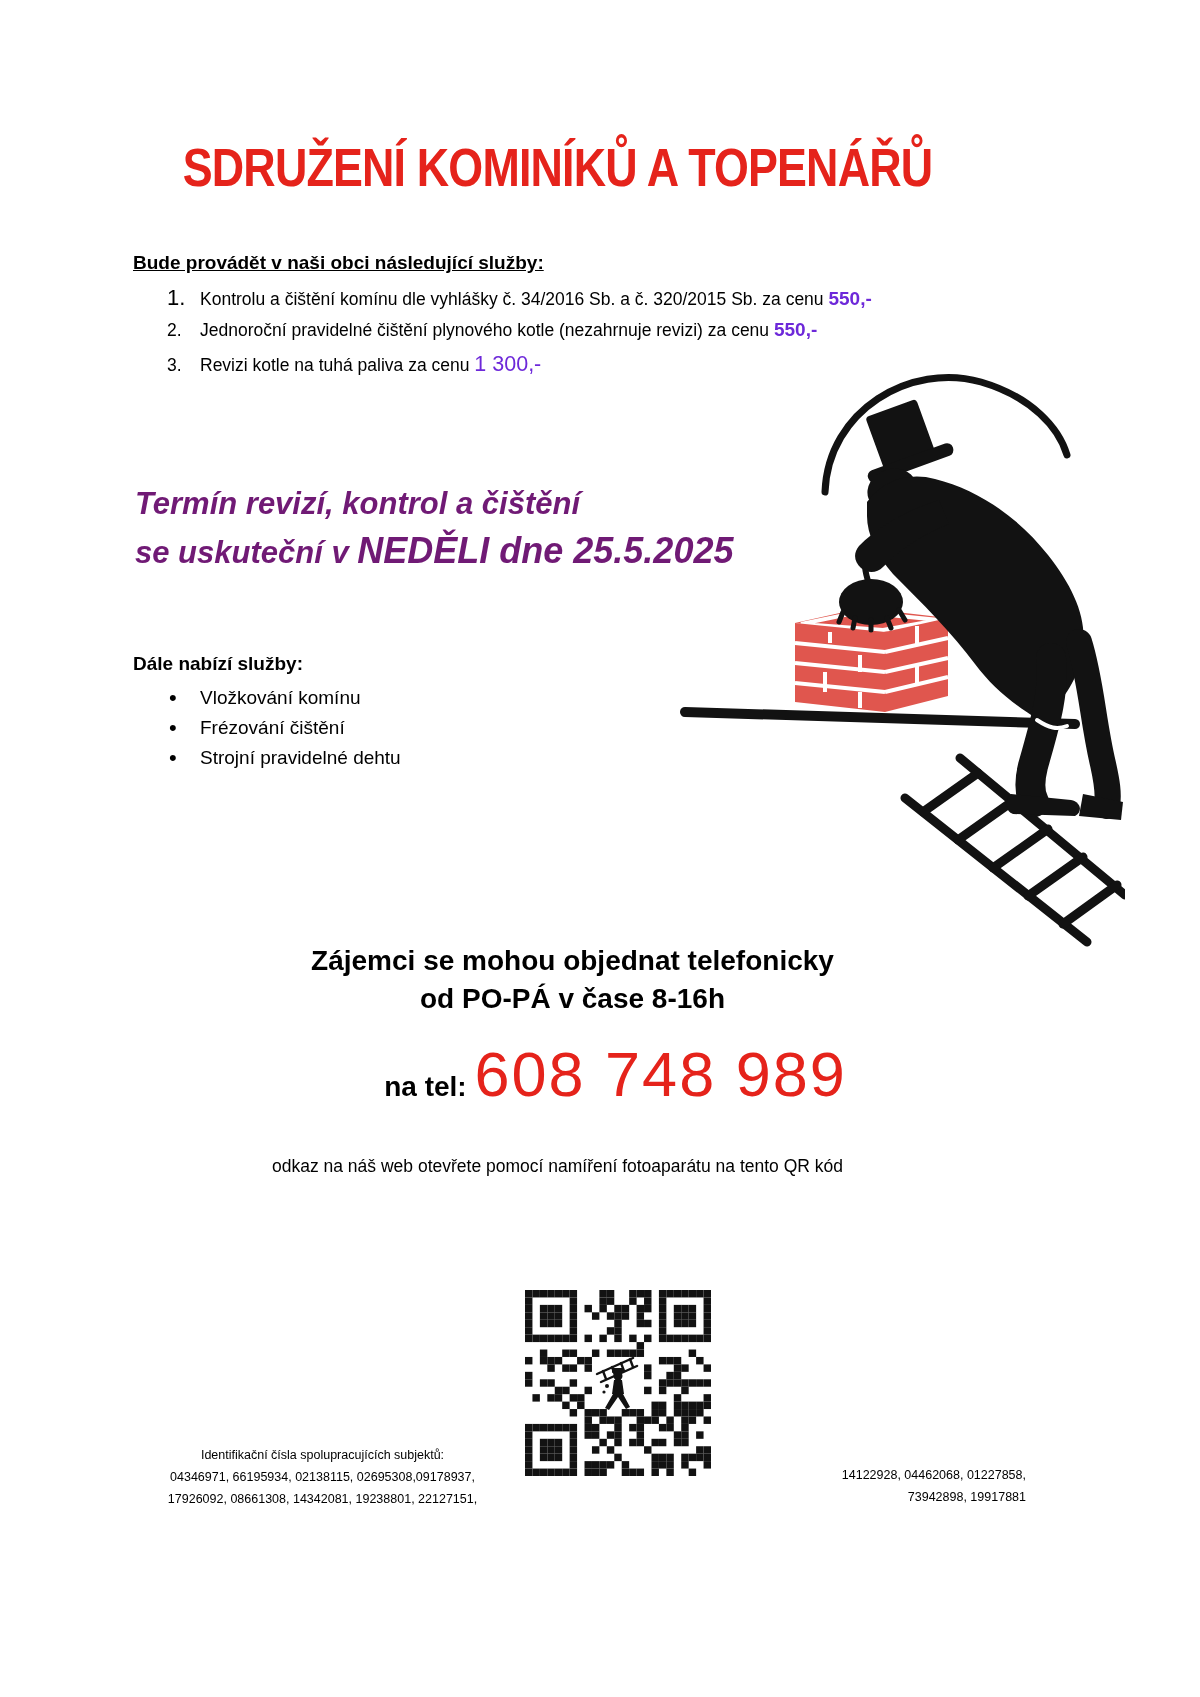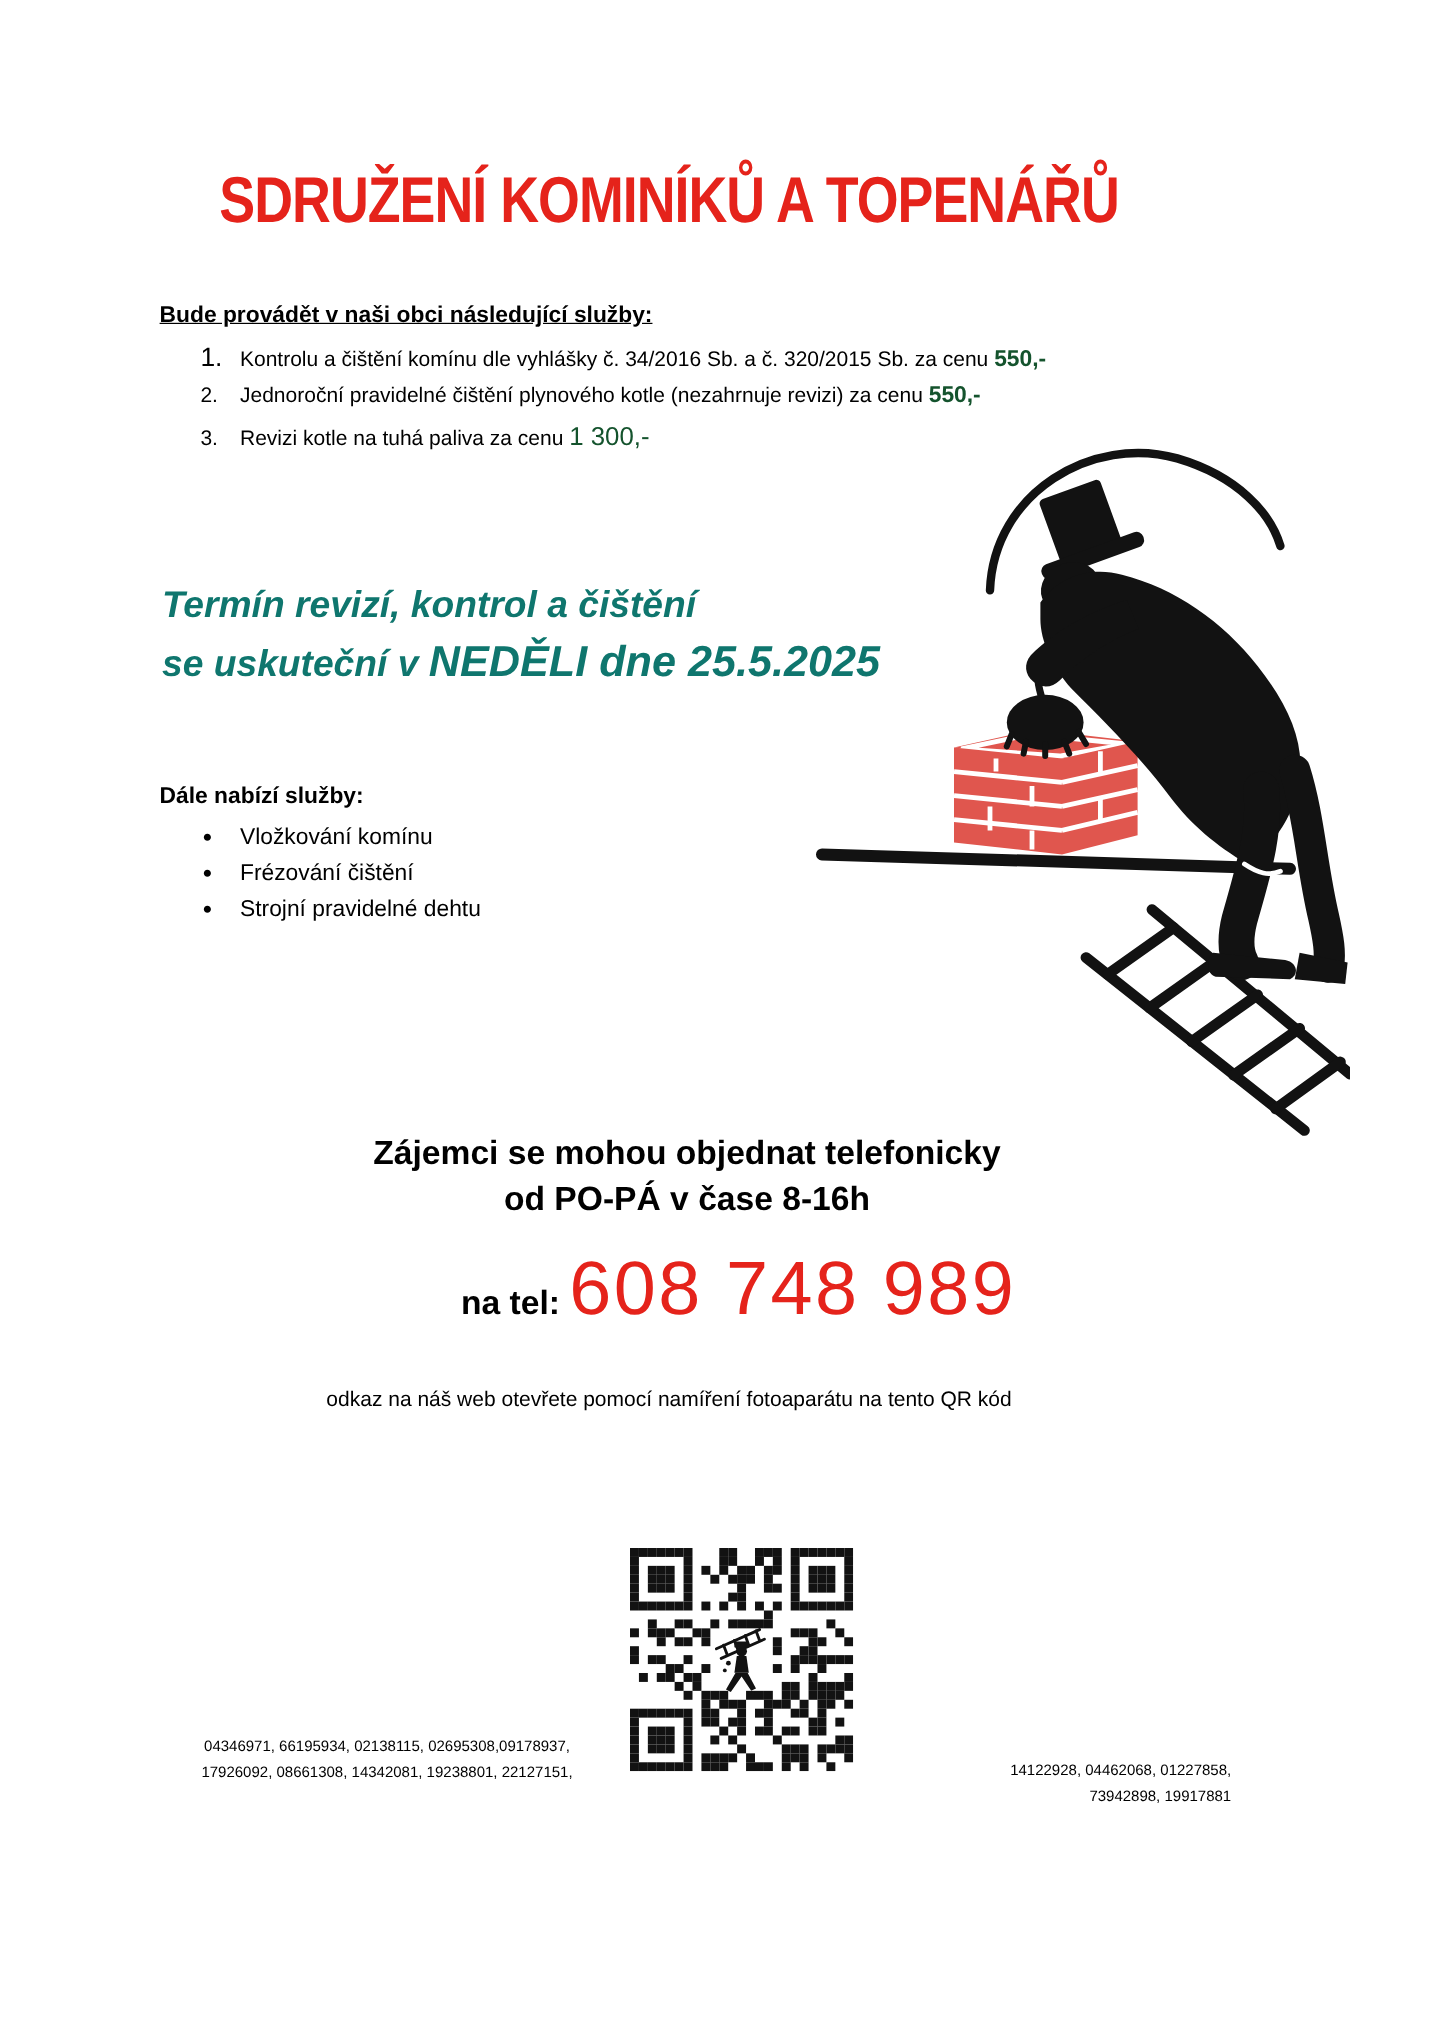--- a/index.html
+++ b/index.html
@@ -14,24 +14,24 @@
     display:inline-block; font-size:54px; font-weight:bold; color:#e5231b;
     letter-spacing:-1px; transform:scaleX(0.83); transform-origin:center; white-space:nowrap;
   }
   
   .services { position:absolute; left:133px; top:252px; width:980px; }
   .svc-intro { font-size:19px; font-weight:bold; text-decoration:underline; }
   .svc-list { margin:11px 0 0 0; padding:0; list-style:none; }
   .svc-item { display:flex; align-items:baseline; height:33.5px; font-size:17.5px; }
   .svc-num { width:33px; margin-left:34px; flex:none; }
   .svc-num.big { font-size:22px; }
-  .price { color:#14532d; font-weight:bold; font-size:19px; white-space:pre; }
+  .price { color:#6d28d9; font-weight:bold; font-size:19px; white-space:pre; }
   .price.large { font-weight:normal; font-size:21.5px; }
   
-  .date-notice { position:absolute; left:135px; top:480px; color:#0f766e;
+  .date-notice { position:absolute; left:135px; top:480px; color:#701a75;
                  font-style:italic; font-weight:bold; line-height:47px; font-size:31px; white-space:nowrap; }
   .date-emph { font-size:36px; }
   
   .extra { position:absolute; left:133px; top:653px; }
   .extra-intro { font-size:19px; font-weight:bold; }
   .extra-list { margin:8px 0 0 0; padding:0; list-style:none; font-size:19px; line-height:30px; }
   .extra-list li { position:relative; padding-left:67px; }
   .extra-list li::before { content:"\2022"; position:absolute; left:36px; font-size:22px; }
   
   .illustration { position:absolute; left:655px; top:350px; width:470px; height:612px; }
@@ -462,20 +462,21 @@
         <rect x="21" y="16" width="12" height="5" rx="1"></rect>
         <path d="M 23,28 L 31,28 L 33,42 L 21,42 Z"></path>
         <path d="M 22,42 L 14,56 L 18,58 L 27,45 L 35,57 L 39,55 L 32,42 Z"></path>
         <circle cx="16" cy="34" r="2"></circle>
         <circle cx="13" cy="40" r="1.6"></circle>
       </g>
     </svg>
   </div>
 
   <div class="footer-left">
+    <div>Identifikační čísla spolupracujících subjektů:</div>
     <div>04346971, 66195934, 02138115, 02695308,09178937,</div>
     <div>17926092, 08661308, 14342081, 19238801, 22127151,</div>
   </div>
 
   <div class="footer-right">
     <div>14122928, 04462068, 01227858,</div>
     <div>73942898, 19917881</div>
   </div>
 
 </div>

